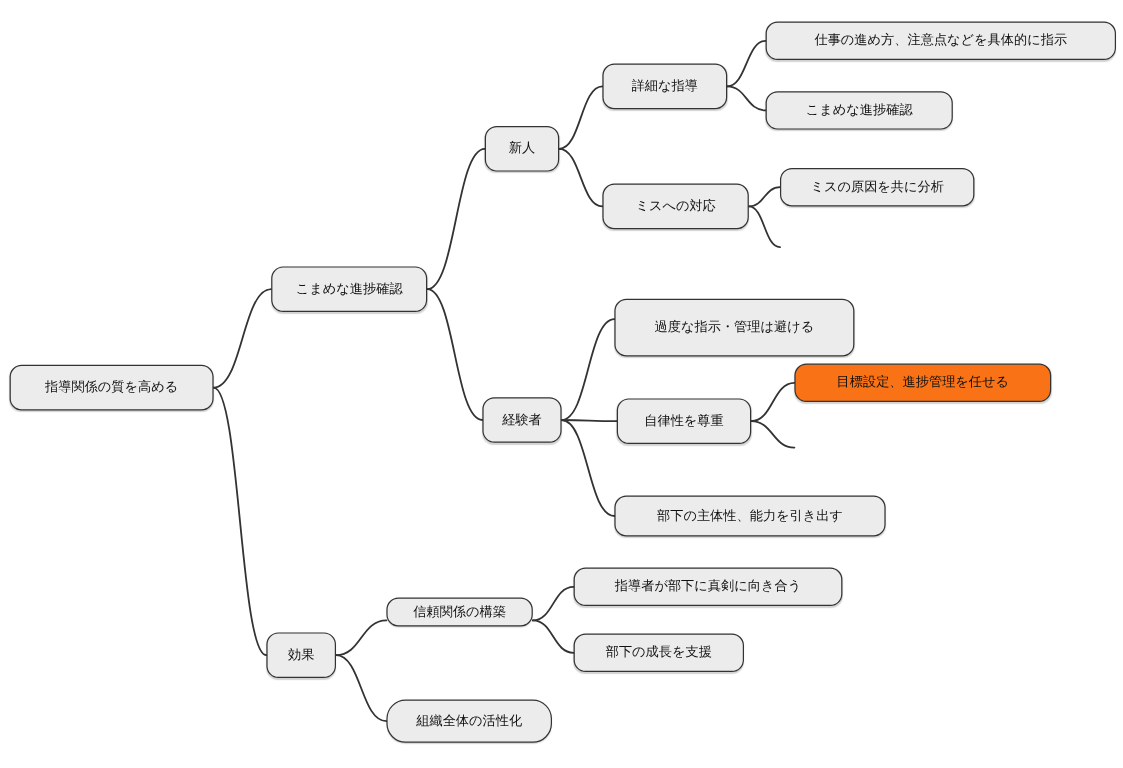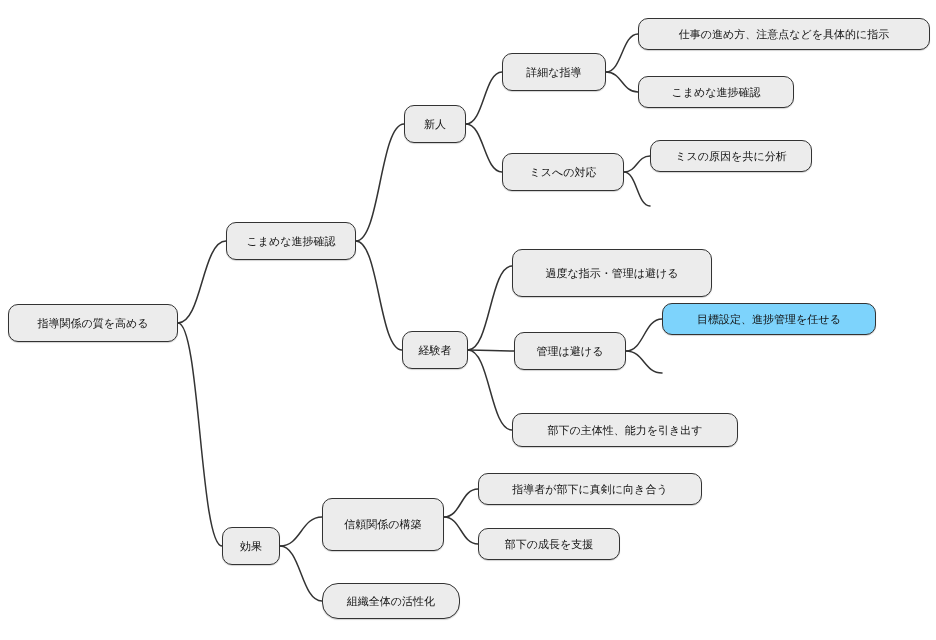--- a/index.html
+++ b/index.html
@@ -76,22 +76,22 @@
       <div class="node" style="left: 8px; top: 304px; width: 170px; height: 38px; background: rgb(236, 236, 236); border-color: rgb(51, 51, 51); color: rgb(17, 17, 17);">指導関係の質を高める</div>
       <div class="node" style="left: 226px; top: 222px; width: 130px; height: 38px; background: rgb(236, 236, 236); border-color: rgb(51, 51, 51); color: rgb(17, 17, 17);">こまめな進捗確認</div>
       <div class="node" style="left: 404px; top: 105px; width: 62px; height: 38px; background: rgb(236, 236, 236); border-color: rgb(51, 51, 51); color: rgb(17, 17, 17);">新人</div>
       <div class="node" style="left: 502px; top: 53px; width: 104px; height: 38px; background: rgb(236, 236, 236); border-color: rgb(51, 51, 51); color: rgb(17, 17, 17);">詳細な指導</div>
       <div class="node" style="left: 638px; top: 18px; width: 292px; height: 32px; background: rgb(236, 236, 236); border-color: rgb(51, 51, 51); color: rgb(17, 17, 17);">仕事の進め方、注意点などを具体的に指示</div>
       <div class="node" style="left: 638px; top: 76px; width: 156px; height: 32px; background: rgb(236, 236, 236); border-color: rgb(51, 51, 51); color: rgb(17, 17, 17);">こまめな進捗確認</div>
       <div class="node" style="left: 502px; top: 153px; width: 122px; height: 38px; background: rgb(236, 236, 236); border-color: rgb(51, 51, 51); color: rgb(17, 17, 17);">ミスへの対応</div>
       <div class="node" style="left: 650px; top: 140px; width: 162px; height: 32px; background: rgb(236, 236, 236); border-color: rgb(51, 51, 51); color: rgb(17, 17, 17);">ミスの原因を共に分析</div>
       <div class="node" style="left: 402px; top: 331px; width: 66px; height: 38px; background: rgb(236, 236, 236); border-color: rgb(51, 51, 51); color: rgb(17, 17, 17);">経験者</div>
       <div class="node" style="left: 512px; top: 249px; width: 200px; height: 48px; background: rgb(236, 236, 236); border-color: rgb(51, 51, 51); color: rgb(17, 17, 17);">過度な指示・管理は避ける</div>
-      <div class="node" style="left: 514px; top: 332px; width: 112px; height: 38px; background: rgb(236, 236, 236); border-color: rgb(51, 51, 51); color: rgb(17, 17, 17);">管理は避ける</div>
-      <div class="node" style="left: 662px; top: 303px; width: 214px; height: 32px; background: #7dd3fc; border-color: rgb(51, 51, 51); color: rgb(17, 17, 17);">目標設定、進捗管理を任せる</div>
+      <div class="node" style="left: 514px; top: 332px; width: 112px; height: 38px; background: rgb(236, 236, 236); border-color: rgb(51, 51, 51); color: rgb(17, 17, 17);">自律性を尊重</div>
+      <div class="node" style="left: 662px; top: 303px; width: 214px; height: 32px; background: #f97316; border-color: rgb(51, 51, 51); color: rgb(17, 17, 17);">目標設定、進捗管理を任せる</div>
       <div class="node" style="left: 512px; top: 413px; width: 226px; height: 34px; background: rgb(236, 236, 236); border-color: rgb(51, 51, 51); color: rgb(17, 17, 17);">部下の主体性、能力を引き出す</div>
       <div class="node" style="left: 222px; top: 527px; width: 58px; height: 38px; background: rgb(236, 236, 236); border-color: rgb(51, 51, 51); color: rgb(17, 17, 17);">効果</div>
-      <div class="node" style="left: 322px; top: 498px; width: 122px; height: 53px; background: rgb(236, 236, 236); border-color: rgb(51, 51, 51); color: rgb(17, 17, 17);">信頼関係の構築</div>
+      <div class="node" style="left: 322px; top: 498px; width: 122px; height: 24px; background: rgb(236, 236, 236); border-color: rgb(51, 51, 51); color: rgb(17, 17, 17);">信頼関係の構築</div>
       <div class="node" style="left: 478px; top: 473px; width: 224px; height: 32px; background: rgb(236, 236, 236); border-color: rgb(51, 51, 51); color: rgb(17, 17, 17);">指導者が部下に真剣に向き合う</div>
       <div class="node" style="left: 478px; top: 528px; width: 142px; height: 32px; background: rgb(236, 236, 236); border-color: rgb(51, 51, 51); color: rgb(17, 17, 17);">部下の成長を支援</div>
       <div class="node" style="left: 322px; top: 583px; width: 138px; height: 36px; background: rgb(236, 236, 236); border-color: rgb(51, 51, 51); color: rgb(17, 17, 17); border-radius: 16px;">組織全体の活性化</div>
     </div>
 </div>
 
 </body></html>

